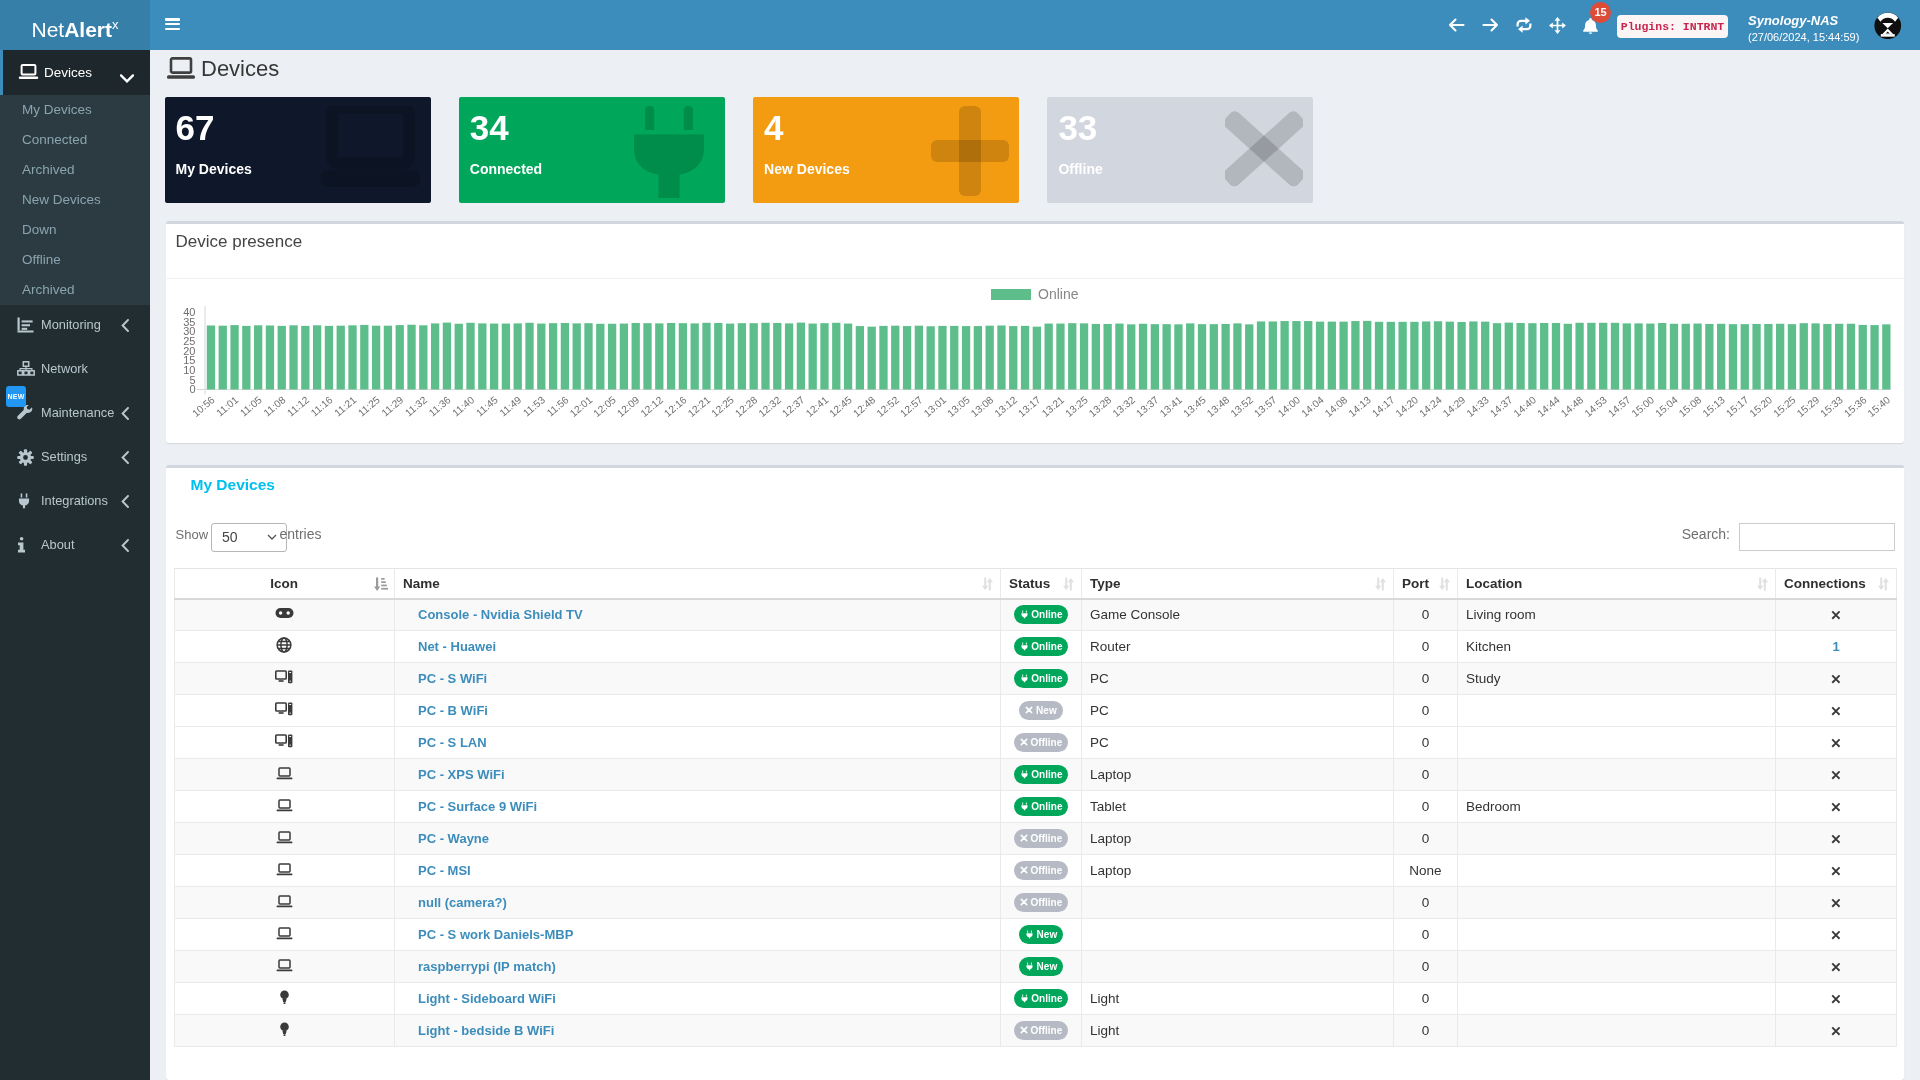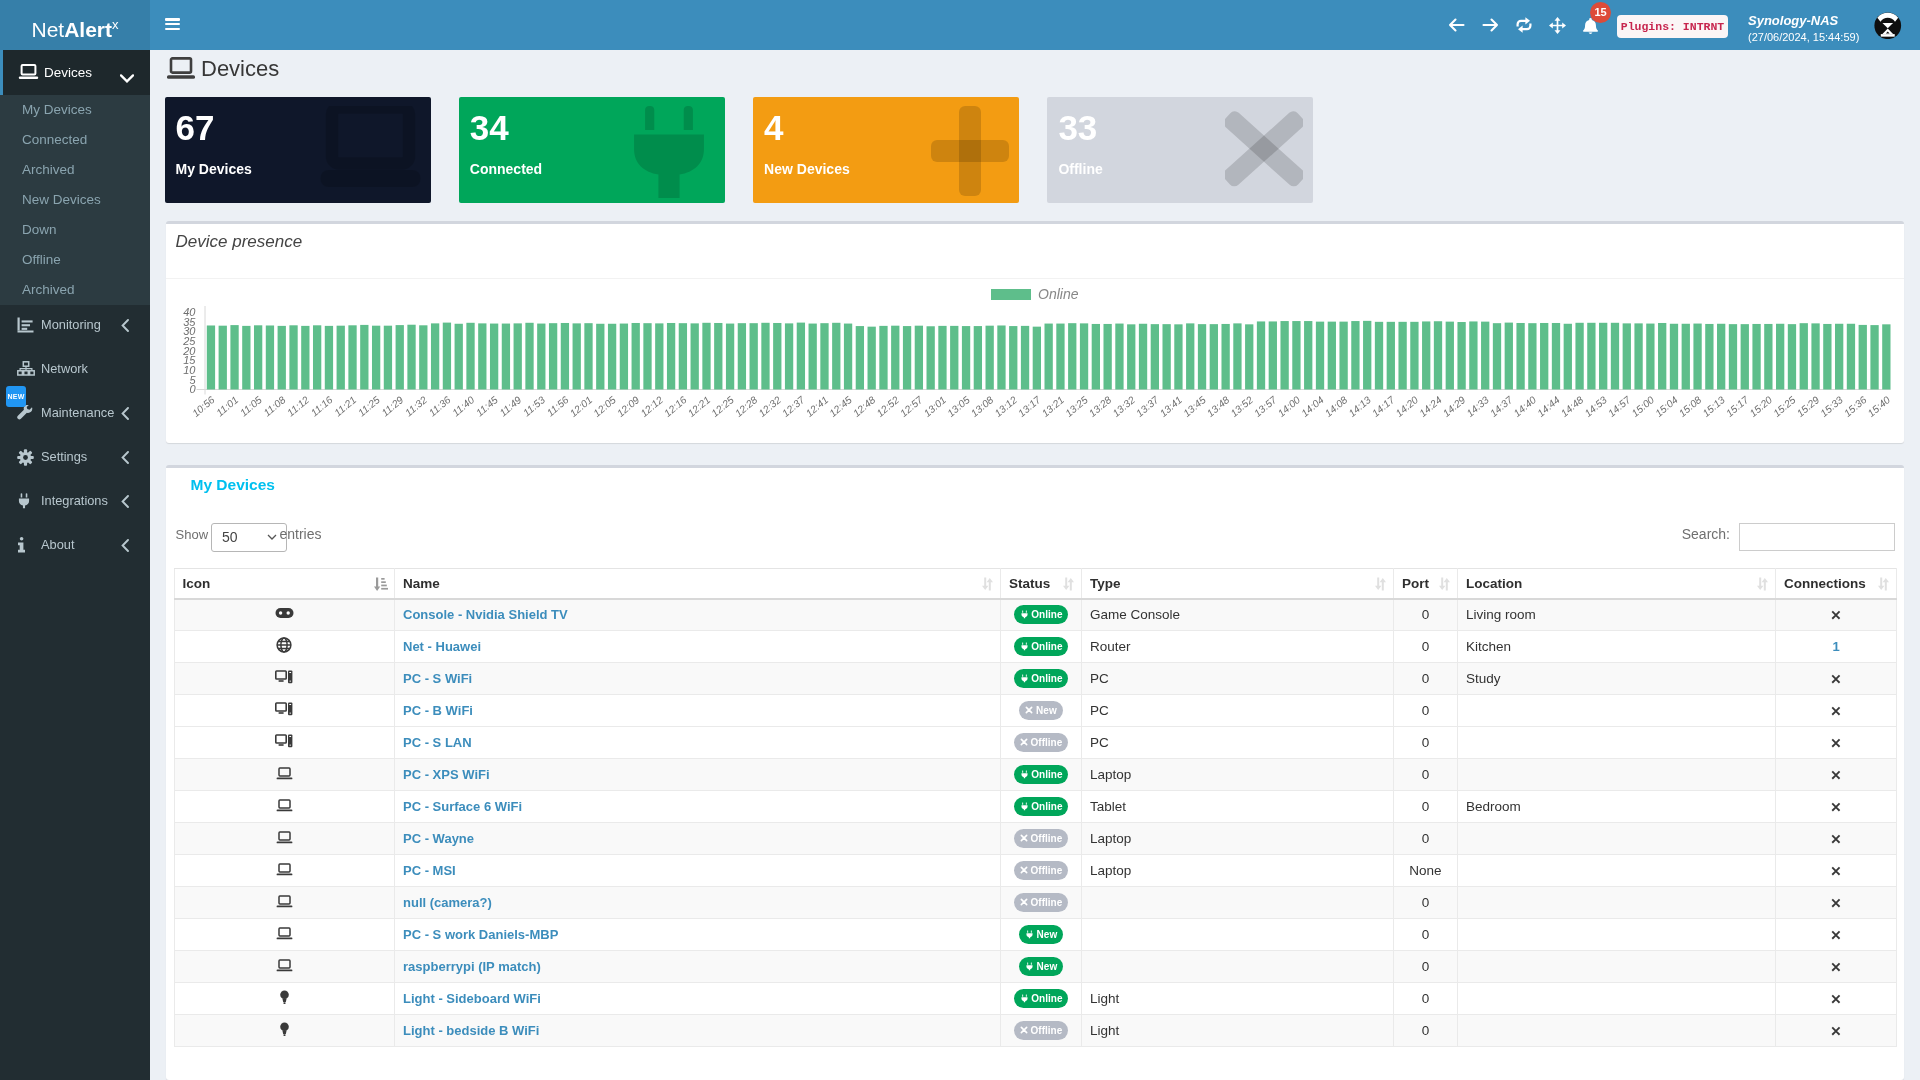--- a/index.html
+++ b/index.html
@@ -31,46 +31,46 @@
 
 #pghdr-ic { position:absolute; left:166px; top:57px; }
 #pghdr { position:absolute; left:201px; top:56px; font-size:22px; color:#373737; }
 
 .sbox { position:absolute; top:96.5px; width:266px; height:106.5px; border-radius:2px; color:#fff; }
 .sbox-num { position:absolute; left:11px; top:13px; font-size:35px; font-weight:bold; line-height:36px; }
 .sbox-lbl { position:absolute; left:11px; top:64.5px; font-size:14px; font-weight:bold; }
 .sbox-ic { position:absolute; right:10px; top:9px; }
 
 .panel { position:absolute; left:165.5px; width:1738.5px; background:#fff; border-top:3px solid #d2d6de; border-radius:3px; box-shadow:0 1px 1px rgba(0,0,0,0.1); }
-#chartpanel { top:221px; height:222px;font-style:italic; }
+#chartpanel { top:221px; height:222px; }
 #chartpanel .ptitle { position:absolute; left:10px; top:8px; font-size:17px; color:#444; }
 #chartsep { position:absolute; left:0; top:54px; width:1738.5px; height:1px; background:#f2f2f2; }
 #legend { position:absolute; left:0; top:62px; width:1738.5px; text-align:center; font-size:14px; color:#878787; }
 #legend .sw { display:inline-block; width:40px; height:11.5px; background:#5ebe8b; margin-right:7px; vertical-align:-1px; }
 #tablepanel { top:464.5px; height:615.5px; }
 #tablepanel .ptitle2 { position:absolute; left:25px; top:8px; font-size:15.5px; font-weight:bold; color:#00c0ef; }
 #lengthctl { position:absolute; left:10px; top:59px; font-size:13px; color:#6f6f6f; }
 #selbox { position:absolute; left:45.5px; top:55px; width:76px; height:29px; border:1px solid #b6b6b6; border-radius:3px; background:#fff; color:#444; font-size:14px; line-height:27px; padding-left:10px; }
 #selbox svg { position:absolute; right:9px; top:10px; }
 #entries { position:absolute; left:114px; top:58px; font-size:14px; color:#6f6f6f; }
 #searchlbl { position:absolute; top:58px; font-size:14px; color:#6f6f6f; }
 #searchbox { position:absolute; left:1573.5px; top:55px; width:155.5px; height:28px; border:1px solid #ccc; background:#fff; }
 
 table { border-collapse:collapse; position:absolute; left:8px; top:100.5px; table-layout:fixed; font-size:13.5px; color:#333; }
 th, td { border:1px solid #eaeaea; overflow:hidden; white-space:nowrap; }
 th { height:30px; font-size:13.5px; color:#2f2f2f; border-top:1px solid #e4e4e4; border-bottom:2px solid #d8d8d8; position:relative; text-align:left; padding:0 8px; }
 td { height:32px; padding:0 8px; }
 tr.odd td { background:#f9f9f9; }
 .srt { position:absolute; right:6px; top:8px; }
-th.c-icon { text-align:left; }
+th.c-icon { text-align:center; }
 td.c-icon { text-align:center; }
 td.c-status, th-status { text-align:center; }
 td.c-port { text-align:center; }
 td.c-conn { text-align:center; }
-td.c-name a { color:#3c8dbc; font-weight:bold; font-size:13px; }
+td.c-name a { color:#3c8dbc; font-weight:bold; font-size:13px;margin-left:15px; }
 .bdg { display:inline-block; height:19px; line-height:19px; border-radius:10px; color:#fff; font-size:10px; font-weight:bold; padding:0 6px; }
 .bg-green { background:#00a65a; }
 .bg-gray { background:#b5bac5; }
 .xmark { font-size:13.5px; font-weight:bold; color:#383838; }
 .blue1 { color:#3c8dbc; font-weight:bold; font-size:13px; }
 </style></head>
 <body>
 <div id="navbar">
 <div id="logo">Net<b>Alert</b><sup>x</sup></div>
 <div id="burger">
@@ -668,21 +668,21 @@
 <td class="c-loc"></td>
 <td class="c-conn"><span class="xmark">✕</span></td>
 </tr>
 <tr class="even">
 <td class="c-icon"><svg width="17" height="13" viewBox="0 0 17 13">
               <g fill="none" stroke="#3a3a3a" stroke-width="1.5">
                 <rect x="3" y="1" width="11" height="8" rx="0.9"></rect>
               </g>
               <rect x="0.6" y="10.4" width="15.8" height="1.9" rx="0.9" fill="#3a3a3a"></rect>
             </svg></td>
-<td class="c-name"><a>PC - Surface 6 WiFi</a></td>
+<td class="c-name"><a>PC - Surface 9 WiFi</a></td>
 <td class="c-status"><span class="bdg bg-green"><svg width="9" height="9" viewBox="0 0 16 16" style="vertical-align:-1px">
                 <path fill="#fff" d="M4 1.2c0-.7 1.6-.7 1.6 0V5H4V1.2zM10.4 1.2c0-.7 1.6-.7 1.6 0V5h-1.6V1.2zM2.6 5.8h10.8v2.4c0 2.6-1.8 4.3-4.2 4.6v2h-2.4v-2C4.4 12.5 2.6 10.8 2.6 8.2V5.8z"></path>
               </svg> Online</span></td>
 <td class="c-type">Tablet</td>
 <td class="c-port">0</td>
 <td class="c-loc">Bedroom</td>
 <td class="c-conn"><span class="xmark">✕</span></td>
 </tr>
 <tr class="odd">
 <td class="c-icon"><svg width="17" height="13" viewBox="0 0 17 13">

